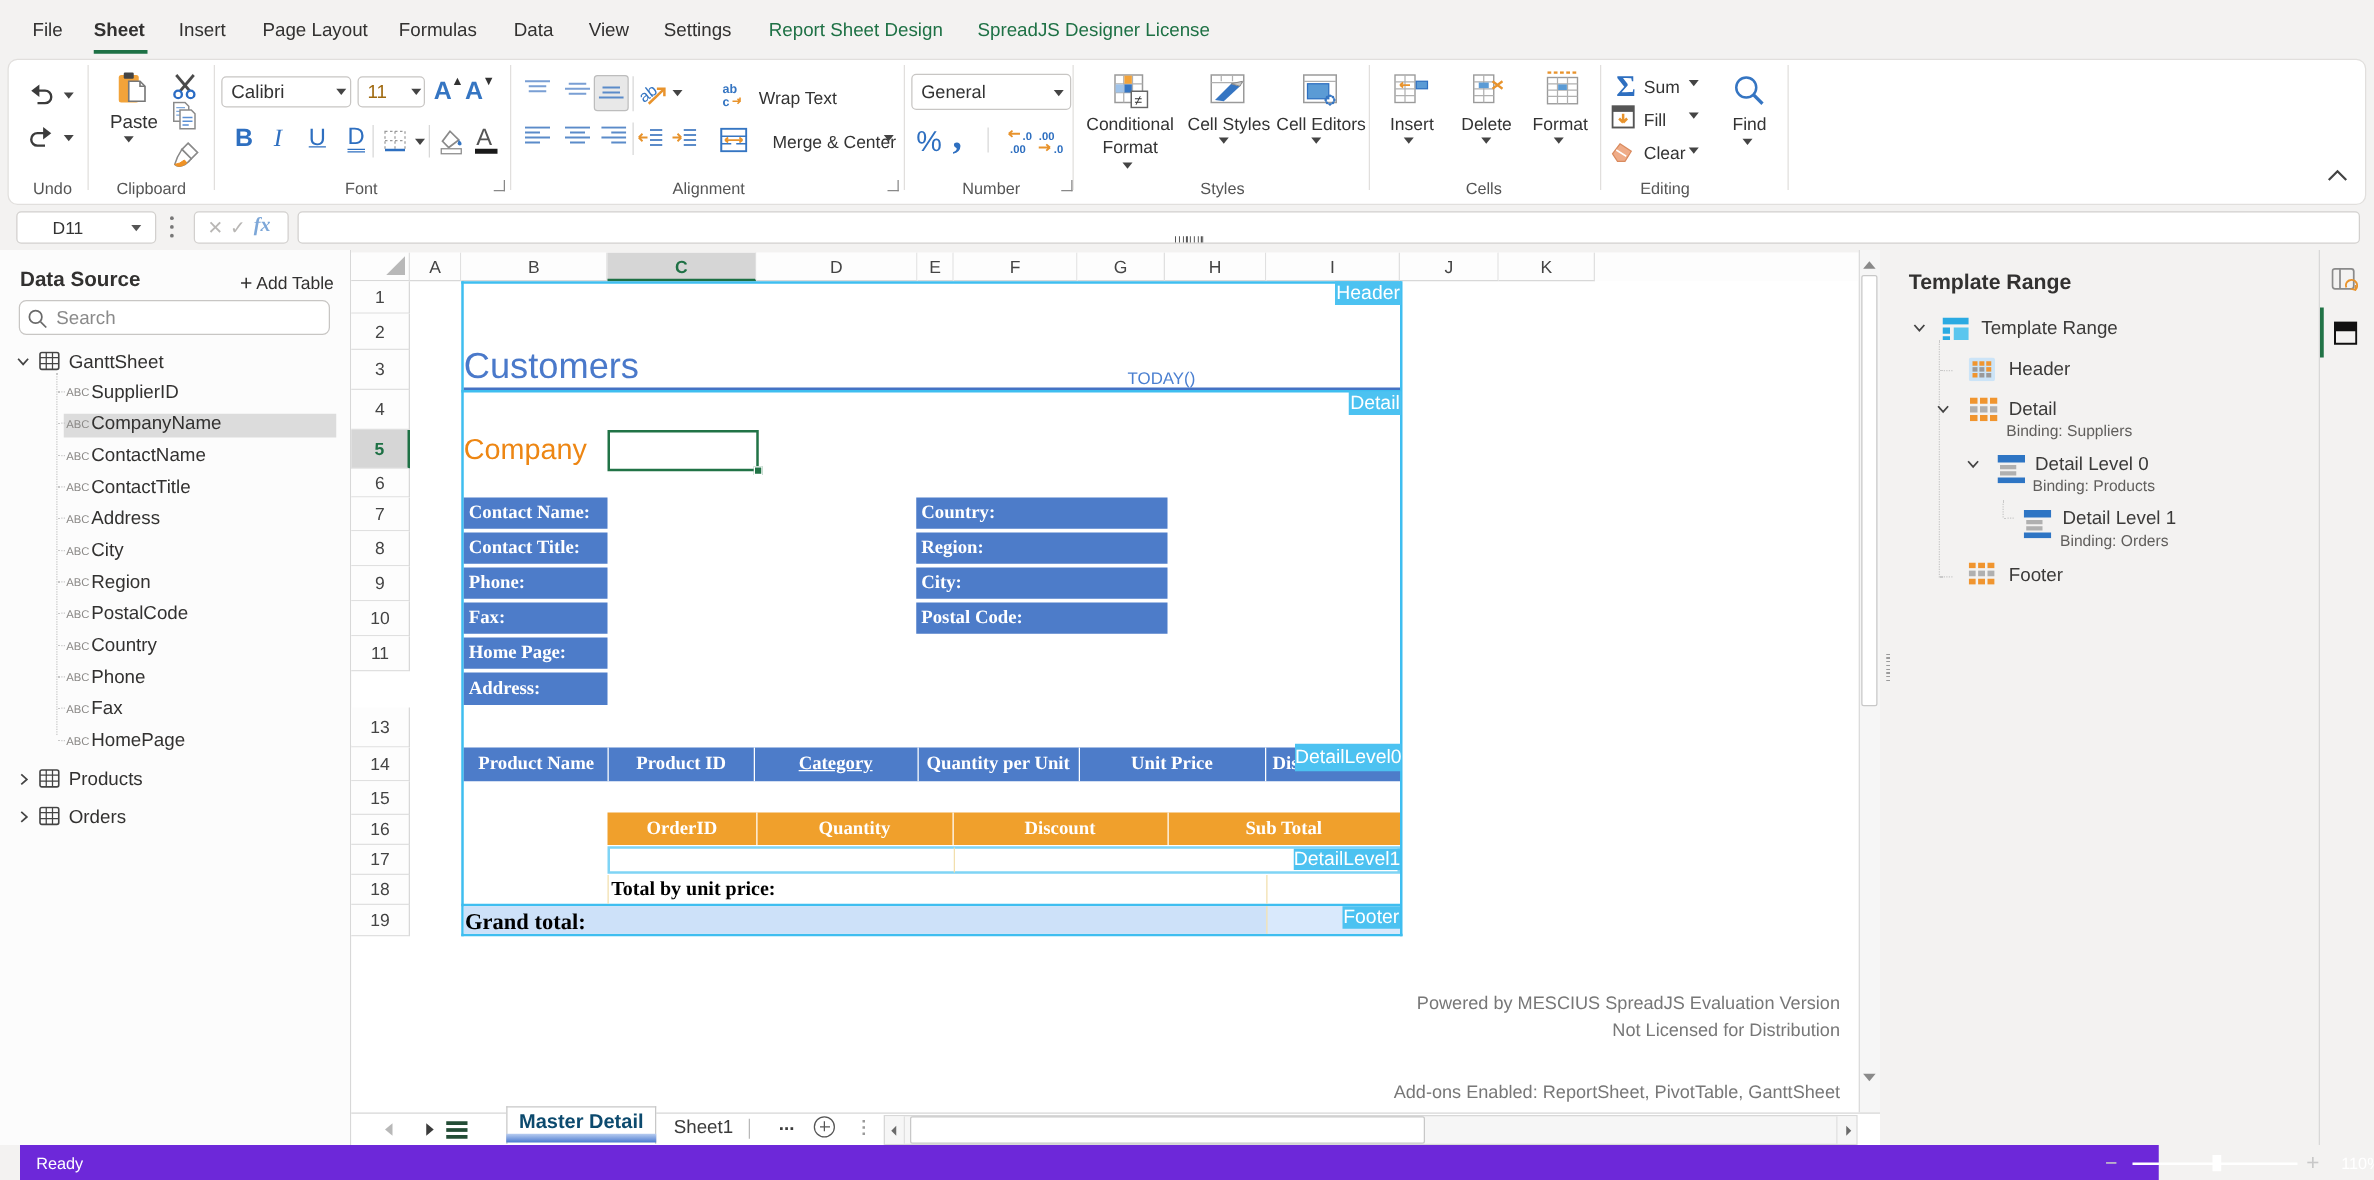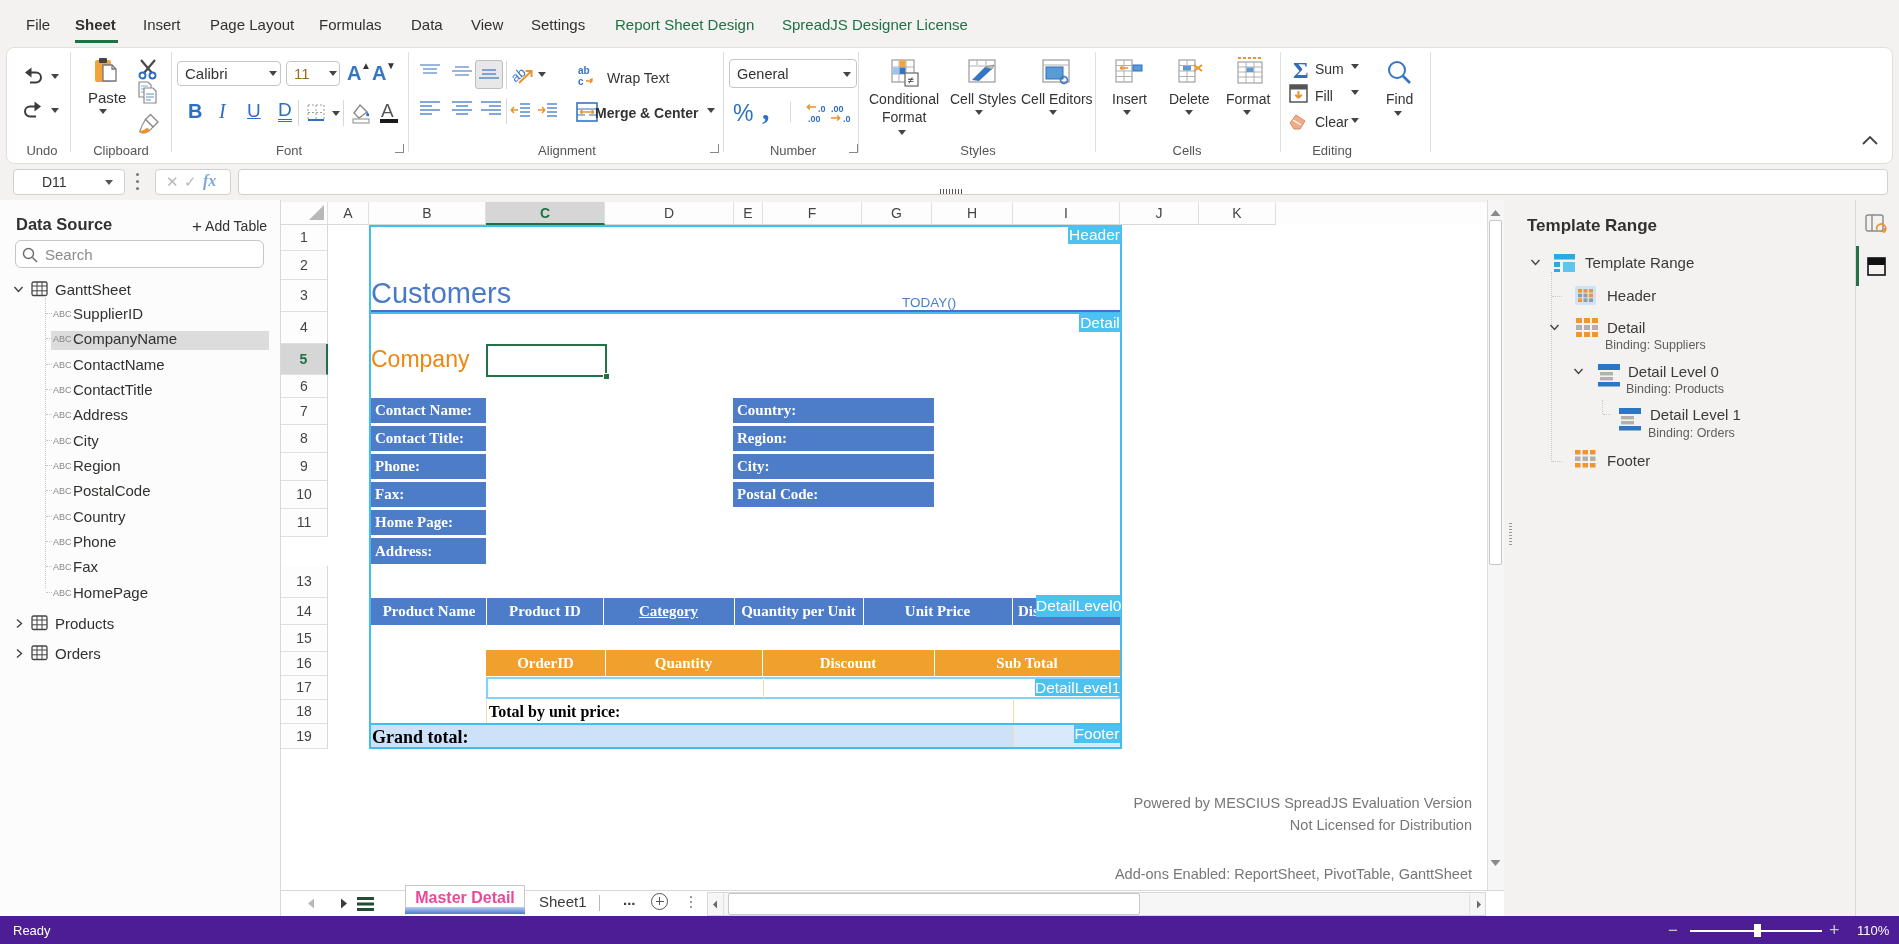--- a/index.html
+++ b/index.html
@@ -34,21 +34,21 @@
 .bluebar { position:absolute; background:#4d7cc9; color:#fff; font-family:"Liberation Serif",serif; font-weight:bold; font-size:15px; padding-left:4px; }
 .twrap { position:absolute; top:398px; height:27px; line-height:27px; color:#fff; font-family:"Liberation Serif",serif; font-weight:bold; font-size:15px; text-align:center; }
 .owrap { position:absolute; top:450px; height:26px; line-height:26px; color:#fff; font-family:"Liberation Serif",serif; font-weight:bold; font-size:15px; text-align:center; }
 
 #rightpanel { left:1504px; top:200px; width:395px; height:716px; background:#f3f2f1; }
 .rp-t { position:absolute; font-size:15px; color:#3b3a39; white-space:nowrap; }
 .rp-b { position:absolute; font-size:12.5px; color:#605e5c; white-space:nowrap; }
 
 #tabbar { left:281px; top:890px; width:1223px; height:26px; background:#fff; border-top:1px solid #d8d8d8; }
 
-#statusbar { left:0; top:916px; width:1899px; height:28px; background:#4c1d95; color:#fff; font-size:13px; }
+#statusbar { left:16px; top:916px; width:1711px; height:28px; background:#6d28d9; color:#fff; font-size:13px; }
 .vline { position:absolute; background:#d8d8d8; width:1px; }
 </style>
 </head>
 <body>
 
 <div class="a" id="menubar">
   <span class="mi" style="left:26px;">File</span>
   <span class="mi" style="left:75px;font-weight:bold;">Sheet</span>
   <span class="mi" style="left:143px;">Insert</span>
   <span class="mi" style="left:210px;">Page Layout</span>
@@ -184,21 +184,21 @@
     <text x="0" y="9" font-size="10" fill="#3575c2" font-family="Liberation Sans" font-weight="bold">ab</text>
     <text x="0" y="20" font-size="10" fill="#3575c2" font-family="Liberation Sans" font-weight="bold">c</text>
     <path d="M8 16 h6 v-3 m0 3 l-2 -2 m2 2 l-2 2" stroke="#e8932c" stroke-width="1.3" fill="none"></path>
   </svg>
   <div class="rtext" style="left:600px;top:22px;font-size:14px;">Wrap Text</div>
   <svg class="a" style="left:569px;top:54px;" width="22" height="20" viewBox="0 0 22 20">
     <rect x="1" y="1" width="20" height="18" fill="#fff" stroke="#3575c2" stroke-width="1.6"></rect>
     <path d="M1 7 h20 M1 13 h8 M13 13 h8" stroke="#3575c2" stroke-width="1.2"></path>
     <path d="M4 10 h14 M4 10 l2.5 -2 m-2.5 2 l2.5 2 M18 10 l-2.5 -2 m2.5 2 l-2.5 2" stroke="#e8932c" stroke-width="1.4" fill="none"></path>
   </svg>
-  <div class="rtext" style="left:588px;top:57px;font-size:14px;font-weight:bold;">Merge &amp; Center</div>
+  <div class="rtext" style="left:611px;top:57px;font-size:14px;">Merge &amp; Center</div>
   <div class="caret" style="left:700px;top:60px;"></div>
   <div class="rlabel" style="left:500px;">Alignment</div>
   <div class="launcher" style="left:703px;top:96px;border-left:1px solid #888;border-top:1px solid #888;transform:rotate(180deg);"></div>
 
   <div class="combo" style="left:722px;top:11px;width:128px;height:29px;">
       <span style="position:absolute;left:7px;top:6px;font-size:14.5px;">General</span>
     </div>
   <div class="caret" style="left:836px;top:24px;"></div>
   <span class="a" style="left:726px;top:52px;font-size:23px;color:#2e6fc0;">%</span>
   <span class="a" style="left:755px;top:44px;font-size:30px;color:#2e6fc0;font-weight:bold;font-family:'Liberation Serif',serif;">,</span>
@@ -632,21 +632,21 @@
   <svg class="a" style="left:26px;top:7px;" width="8" height="11" viewBox="0 0 8 11">
       <path d="M7 0.5 L1 5.5 L7 10.5 Z" fill="#b8b8b8"></path>
     </svg>
   <svg class="a" style="left:59px;top:7px;" width="8" height="11" viewBox="0 0 8 11">
       <path d="M1 0.5 L7 5.5 L1 10.5 Z" fill="#3b3b3b"></path>
     </svg>
   <div class="a" style="left:76px;top:6px;width:17px;height:2.5px;background:#234d36;box-shadow:0 5.5px 0 #234d36, 0 11px 0 #234d36;"></div>
 
   <div class="a" style="left:124px;top:-6px;width:120px;height:30px;background:#fff;border:1px solid #c8c8c8;border-bottom:none;"></div>
   <div class="a" style="left:124px;top:16px;width:120px;height:7px;background:linear-gradient(#b8cdf0,#4a7ad0);"></div>
-  <div class="a" style="left:124px;top:-2px;width:120px;text-align:center;font-size:16px;font-weight:bold;color:#ec4899;">Master Detail</div>
+  <div class="a" style="left:124px;top:-2px;width:120px;text-align:center;font-size:16px;font-weight:bold;color:#0c4a6e;">Master Detail</div>
   <div class="a" style="left:258px;top:2px;font-size:15px;color:#3b3b3b;">Sheet1</div>
   <div class="vline" style="left:318px;top:4px;height:16px;background:#b8b8b8;"></div>
   <div class="a" style="left:342px;top:0px;font-size:15px;font-weight:bold;color:#3b3b3b;">...</div>
   <div class="a" style="left:370px;top:2px;width:17px;height:17px;border:1.5px solid #555;border-radius:50%;"></div>
   <div class="a" style="left:374.5px;top:9.5px;width:8px;height:1.6px;background:#555;"></div>
   <div class="a" style="left:377.7px;top:6.3px;width:1.6px;height:8px;background:#555;"></div>
   <div class="a" style="left:409px;top:5px;width:2px;height:2px;background:#9a9a9a;box-shadow:0 5px 0 #9a9a9a, 0 10px 0 #9a9a9a;"></div>
 
   <div class="a" style="left:426px;top:1px;width:779px;height:24px;background:#f6f6f6;border:1px solid #d8d8d8;"></div>
   <div class="a" style="left:427px;top:2px;width:16px;height:22px;background:#f6f6f6;border-right:1px solid #e0e0e0;"><svg width="6" height="9" viewBox="0 0 6 9" style="margin:7px 0 0 4px;">

